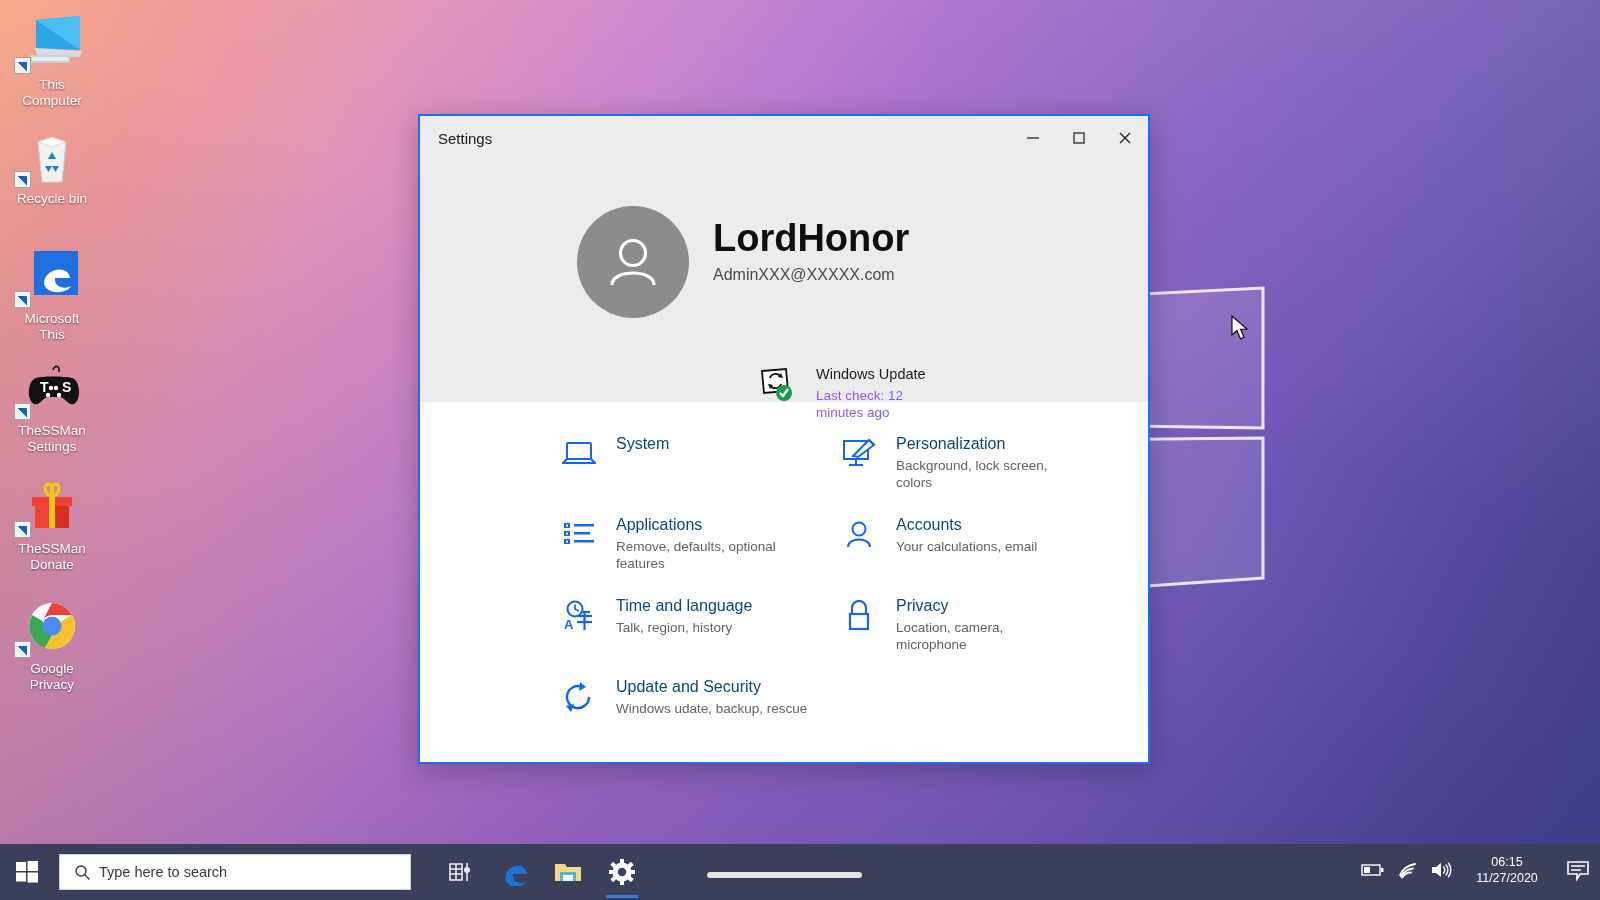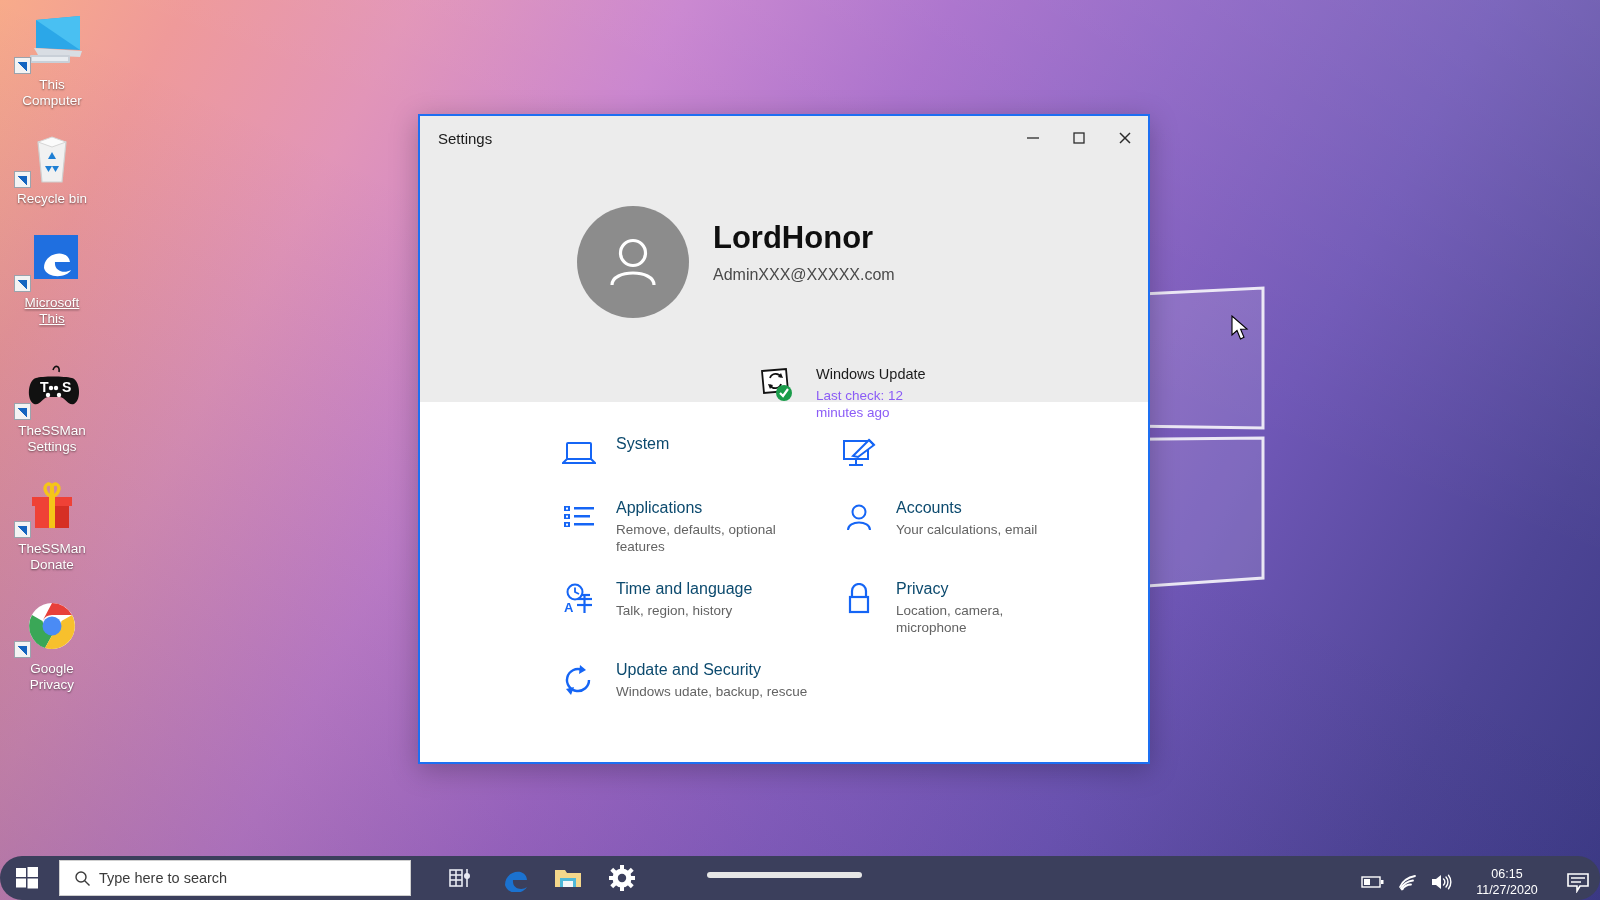--- a/index.html
+++ b/index.html
@@ -119,21 +119,21 @@
   }
   #avatar {
     width: 112px; height: 112px;
     border-radius: 50%;
     background: #8c8c8c;
     display: flex; align-items: center; justify-content: center;
     flex: none;
   }
   #account-text { margin-left: 24px; padding-top: 14px; }
   #account-name {
-    font-size: 31px;
+    font-size: 38px;
     font-weight: bold;
     color: #0f0f0f;
     line-height: 36px;
   }
   #account-email {
     font-size: 16px;
     color: #4a4a4a;
     margin-top: 10px;
   }
   #update-row {
@@ -187,23 +187,23 @@
     font-size: 13.5px;
     color: #636363;
     line-height: 16.5px;
     margin-top: 4px;
   }
 
   
   #taskbar {
     position: absolute;
     left: 0; bottom: 0;
-    width: 1600px; height: 44px;
+    width: 1600px; height: 56px;
     background: #3b3f5c;
-    display: flex; align-items: center; border-radius: 22px;
+    display: flex; align-items: center;
   }
   #start-button {
     width: 54px; height: 52px;
     display: flex; align-items: center; justify-content: center;
   }
   #search-box {
     width: 352px; height: 36px;
     background: #ffffff;
     margin-left: 5px;
     display: flex; align-items: center;
@@ -304,21 +304,21 @@
         <polygon points="14,34 62,37 60,43 18,41" fill="#d8dde3"></polygon>
         <rect x="10" y="41" width="40" height="8" rx="1" fill="#c9d0d8"></rect>
         <rect x="12" y="43" width="36" height="4" fill="#e8ecf0"></rect>
       </svg>
       <div class="shortcut-badge"></div>
     </div>
     <span class="label">This</span>
     <span class="label">Computer</span>
   </div>
 
-  <div class="desk-icon" style="left:4px; top:232px;text-decoration:underline;">
+  <div class="desk-icon" style="left:4px; top:248px;">
     <div class="glyph">
       <svg width="64" height="60" viewBox="0 0 64 60">
         <rect x="14" y="3" width="44" height="44" fill="#1f6fe0"></rect>
         <path d="M 24 36 C 24 20 48 16 50 30 L 35 30 C 34 39 44 42 51 38 C 47 46 27 47 24 36 Z" fill="#ffffff"></path>
       </svg>
       <div class="shortcut-badge"></div>
     </div>
     <span class="label">Microsoft</span>
     <span class="label">This</span>
   </div>
@@ -447,20 +447,24 @@
 
         <div class="tile tile-col-right">
           <div class="tile-icon">
             <svg width="36" height="32" viewBox="0 0 36 32">
               <path d="M 3 3 L 27 3 L 27 21 L 3 21 Z" fill="none" stroke="#1565f5" stroke-width="2"></path>
               <line x1="15" y1="21" x2="15" y2="27" stroke="#1565f5" stroke-width="2"></line>
               <line x1="8" y1="27" x2="22" y2="27" stroke="#1565f5" stroke-width="2"></line>
               <path d="M 12 18 L 28 2 L 33 7 L 17 19 Z" fill="#ffffff" stroke="#1565f5" stroke-width="2"></path>
               <line x1="28" y1="2" x2="33" y2="7" stroke="#1565f5" stroke-width="2"></line>
             </svg>
+          </div>
+          <div class="tile-text">
+            <div class="tile-title">Personalization</div>
+            <div class="tile-sub">Background, lock screen, colors</div>
           </div>
         </div>
       </div>
 
       <div class="tile-row">
         <div class="tile tile-col-left">
           <div class="tile-icon">
             <svg width="34" height="28" viewBox="0 0 34 28">
               <g fill="#1565f5">
                 <rect x="2" y="2" width="6" height="5"></rect>

